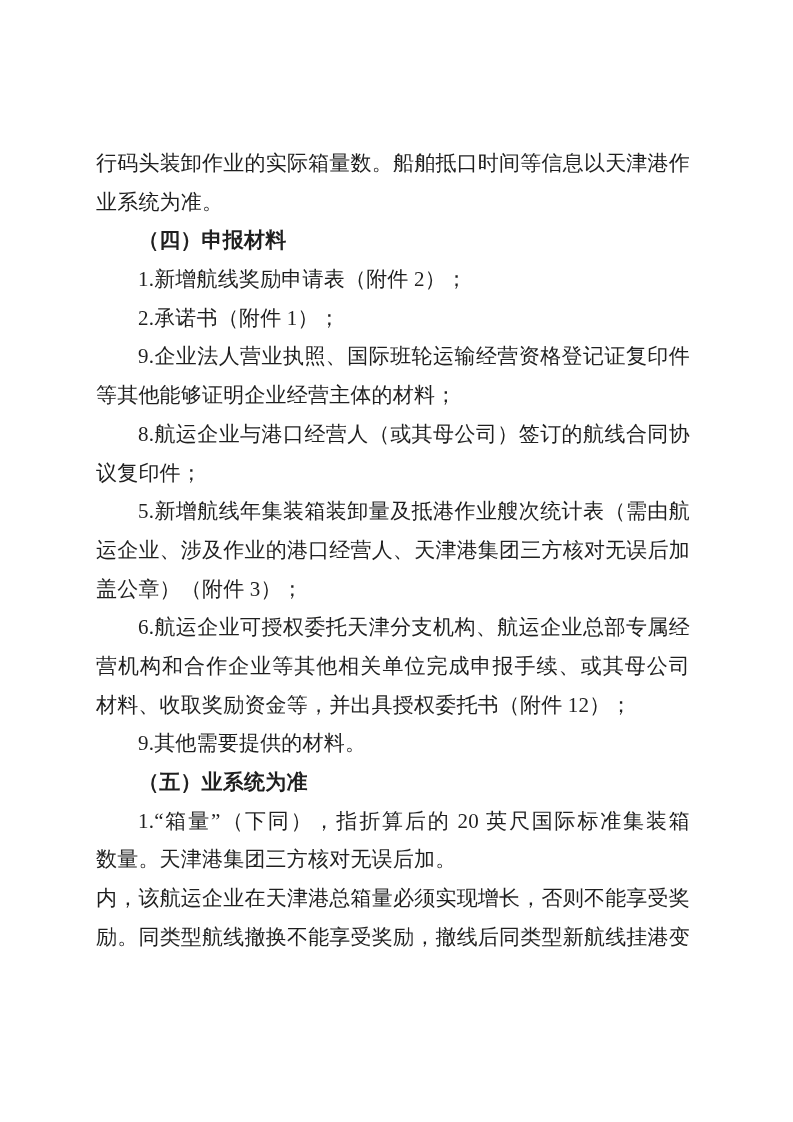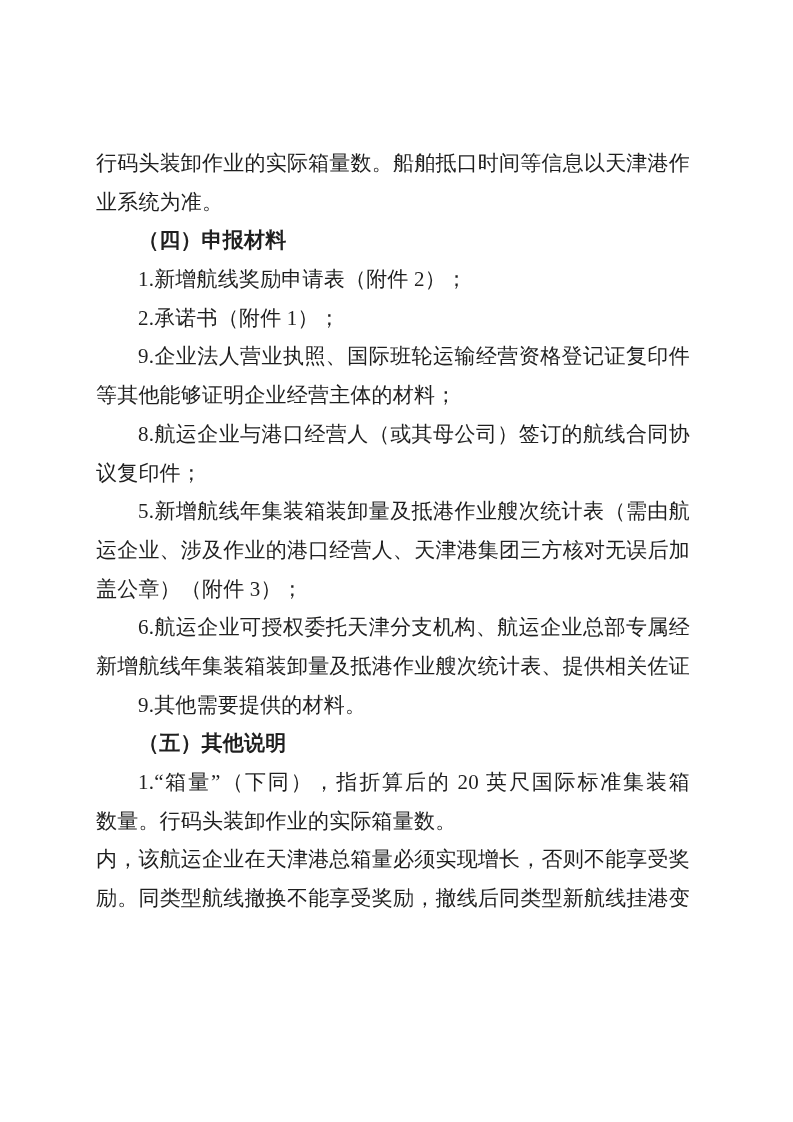--- a/index.html
+++ b/index.html
@@ -62,23 +62,24 @@
     <div class="line indent">1.新增航线奖励申请表（附件 2）；</div>
     <div class="line indent">2.承诺书（附件 1）；</div>
     <div class="line indent full">9.企业法人营业执照、国际班轮运输经营资格登记证复印件</div>
     <div class="line">等其他能够证明企业经营主体的材料；</div>
     <div class="line indent full">8.航运企业与港口经营人（或其母公司）签订的航线合同协</div>
     <div class="line">议复印件；</div>
     <div class="line indent full">5.新增航线年集装箱装卸量及抵港作业艘次统计表（需由航</div>
     <div class="line full">运企业、涉及作业的港口经营人、天津港集团三方核对无误后加</div>
     <div class="line">盖公章）（附件 3）；</div>
     <div class="line indent full">6.航运企业可授权委托天津分支机构、航运企业总部专属经</div>
-    <div class="line full">新增航线年集装箱装卸量及抵港作业艘次统计表、提供相关佐证</div>
+    <div class="line full">营机构和合作企业等其他相关单位完成申报手续、或其母公司</div>
+    <div class="line">材料、收取奖励资金等，并出具授权委托书（附件 12）；</div>
     <div class="line indent">9.其他需要提供的材料。</div>
-    <div class="line indent heading">（五）其他说明</div>
+    <div class="line indent heading">（五）业系统为准</div>
     <div class="line indent full">1.“箱量”（下同），指折算后的 20 英尺国际标准集装箱</div>
-    <div class="line">数量。行码头装卸作业的实际箱量数。</div>
+    <div class="line">数量。天津港集团三方核对无误后加。</div>
     <div class="line full">内，该航运企业在天津港总箱量必须实现增长，否则不能享受奖</div>
     <div class="line full">励。同类型航线撤换不能享受奖励，撤线后同类型新航线挂港变</div>
   </div>
 
   <div class="page-number">– 4 –</div>
 </div>
 
 </body></html>

